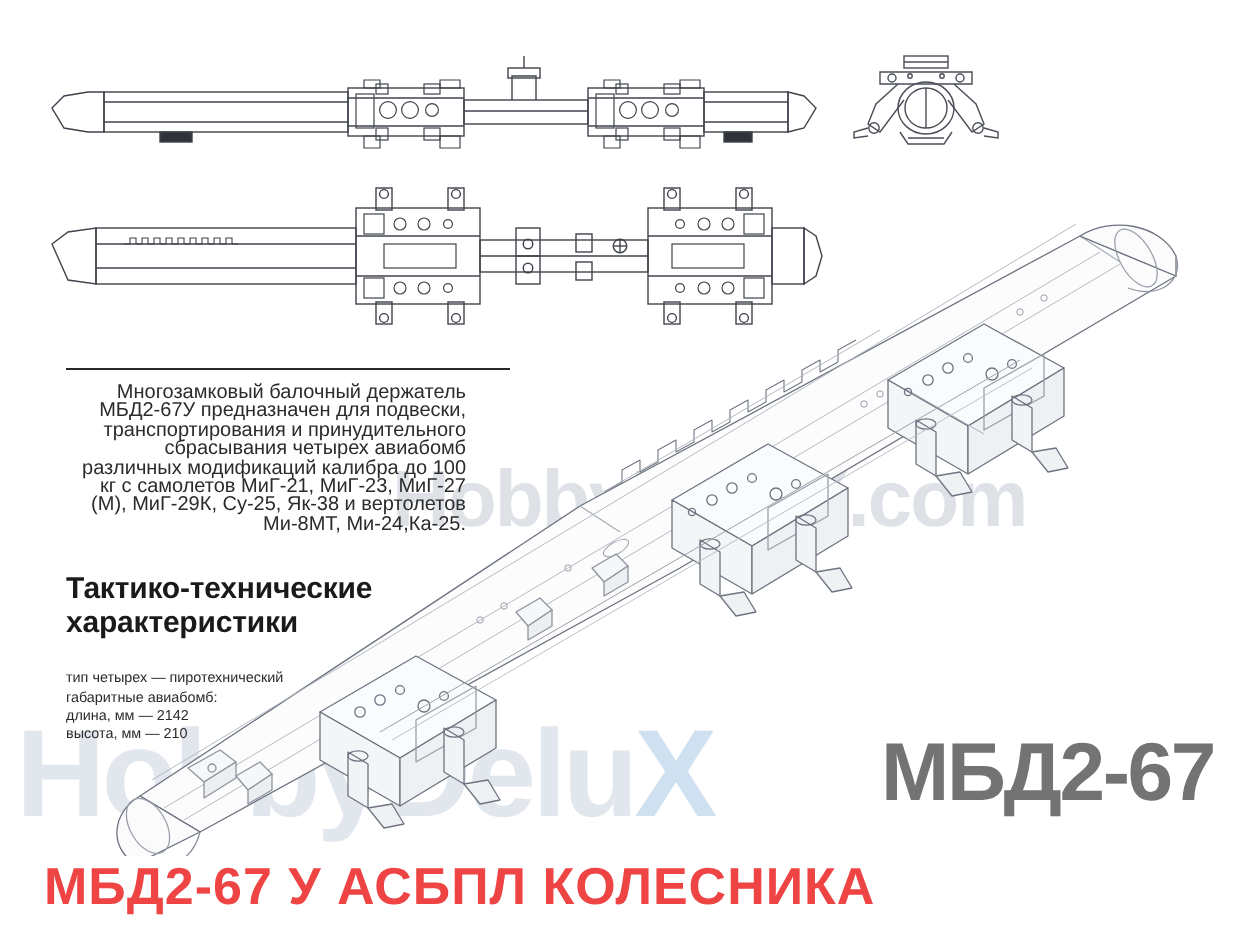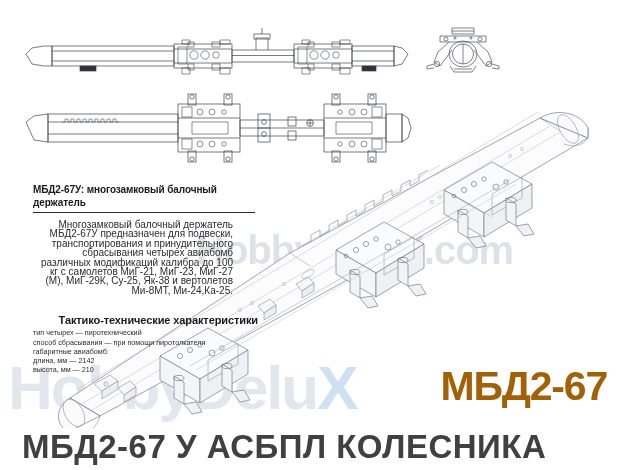--- a/index.html
+++ b/index.html
@@ -42,23 +42,23 @@
     letter-spacing: -2px;
     color: #e2e7ee;
     z-index: 1;
   }
   #wm-big .x {
     color: #cfe0f0;
   }
   #wm-bottom {
     left: 22px;
     top: 428px;
-    font-size: 33px;
+    font-size: 26px;
     letter-spacing: 0.5px;
-    color: #404040;
+    color: #ef4444;
     z-index: 1;
   }
 
   
   .drawing {
     position: absolute;
     z-index: 3;
   }
   #dwg-top    { left: 22px;  top: 22px;  }
   #dwg-cross  { left: 424px; top: 22px;  }
@@ -89,46 +89,45 @@
   }
   #desc {
     font-size: 10px;
     line-height: 9.4px;
     color: #2b2b2b;
     margin: 0;
     width: 200px;
     text-align: right;
   }
   #heading-specs {
-    font-size: 11px;
+    font-size: 15px;
     font-weight: bold;
     color: #1a1a1a;
-    margin: 19px 0 2px 0;
+    margin: 19px 0 14px 0;
     letter-spacing: -0.1px;
-    text-align: right;
   }
   .spec-line {
     font-size: 7.2px;
     line-height: 9.3px;
     color: #2b2b2b;
     white-space: nowrap;
   }
   .spec-line.indent {
     padding-left: 0px;
   }
 
   
   #model-title {
     position: absolute;
     right: 18px;
     bottom: 62px;
     font-size: 41px;
     font-weight: bold;
     letter-spacing: -1.2px;
-    color: #a16207;
+    color: #737373;
     z-index: 6;
     line-height: 44px;
   }
 
   svg { display: block; }
 </style>
 </head>
 <body>
 
 <div id="page">
@@ -434,29 +433,27 @@
         <g stroke="#8e949e">
           <path d="M54 286 L70 277 L78 283 L62 293 Z" fill="#f6f7f9"></path>
           <path d="M62 293 L62 301 L78 291 L78 283 Z" fill="#eceef1"></path>
           <circle cx="66" cy="286" r="2"></circle>
         </g>
       </g>
     </svg>
   </div>
 
   <div id="textblock">
-    <div id="heading-main">МБД2-67У: многозамковый балочный держатель</div>
     <div id="rule"></div>
     <p id="desc">Многозамковый балочный держатель МБД2-67У предназначен для подвески, транспортирования и принудительного сбрасывания четырех авиабомб различных модификаций калибра до 100 кг с самолетов МиГ-21, МиГ-23, МиГ-27 (М), МиГ-29К, Су-25, Як-38 и вертолетов Ми-8МТ, Ми-24,Ка-25.</p>
 
     <div id="heading-specs">Тактико-технические характеристики</div>
 
     <div id="spec-list">
       <div class="spec-line">тип четырех — пиротехнический</div>
-      <div class="spec-line">способ сбрасывания — при помощи пиротолкателя</div>
       <div class="spec-line">габаритные авиабомб:</div>
       <div class="spec-line indent">длина, мм — 2142</div>
       <div class="spec-line indent">высота, мм — 210</div>
     </div>
   </div>
 
   <div id="model-title">МБД2-67</div>
 
 </div>
 

